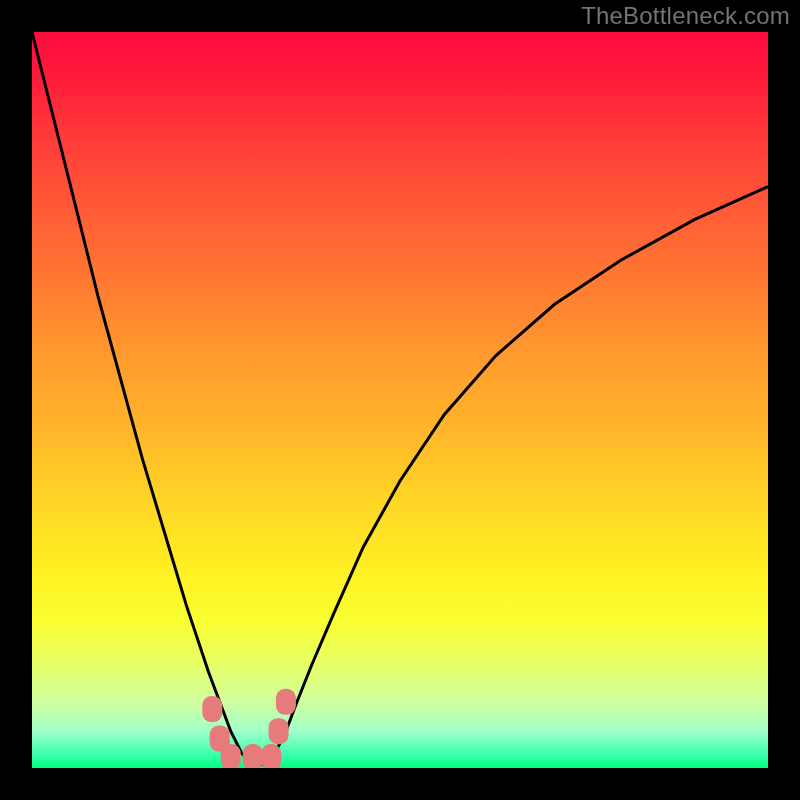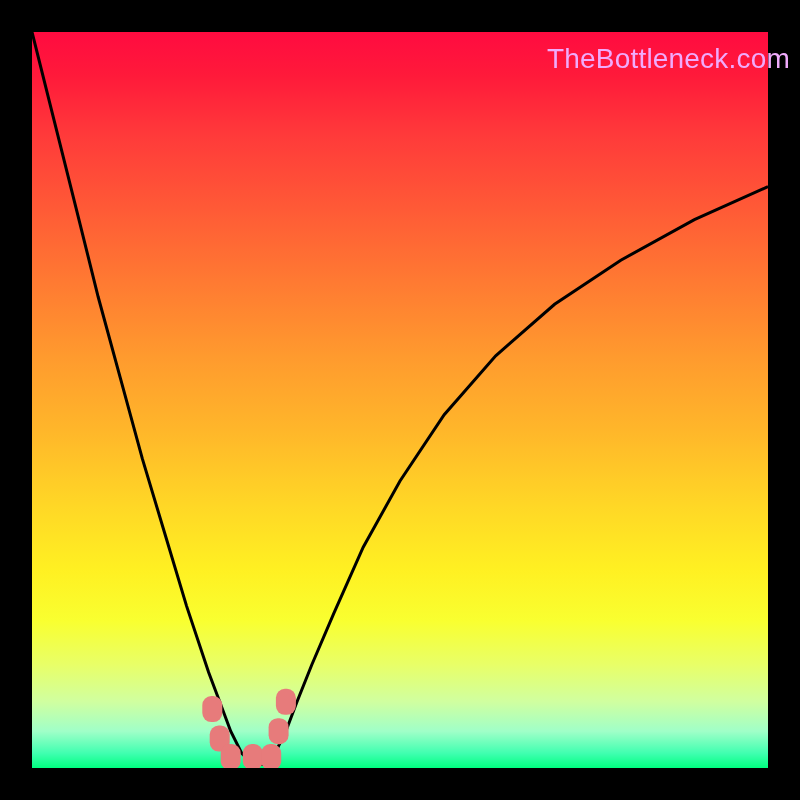--- a/index.html
+++ b/index.html
@@ -40,25 +40,24 @@
       #a0ffc8 95%,
       #40ffb0 98%,
       #00ff80 100%
     );
   }
   .watermark {
     position: absolute;
     top: 2px;
     right: 10px;
     font-family: Arial, Helvetica, sans-serif;
-    font-size: 28px;
-    color: #f0abfc;
+    font-size: 24px;
+    color: #737373;
     letter-spacing: 0.2px;
     user-select: none;
-    margin-top: 41px;
   }
   svg {
     position: absolute;
     left: 0;
     top: 0;
   }
 </style>
 </head>
 <body>
 

